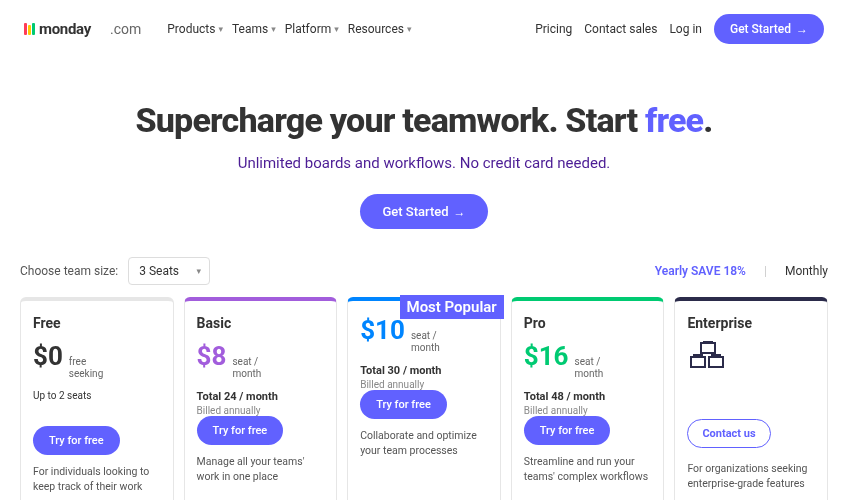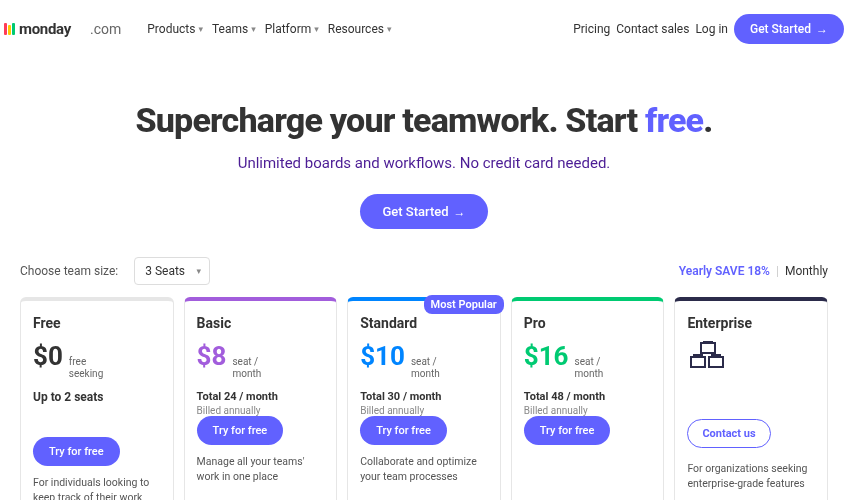--- a/index.html
+++ b/index.html
@@ -1,67 +1,67 @@
 <!DOCTYPE html>
 <html><head>
 <meta charset="utf-8">
 <style>
 *{margin:0;padding:0;box-sizing:border-box;font-family:-apple-system,BlinkMacSystemFont,'Segoe UI',Roboto,Arial,sans-serif}
 body{background:#fff;color:#333;width:848px;height:500px;overflow:hidden}
-.header{display:flex;align-items:center;padding:14px 4px;gap:8px}
+.header{display:flex;align-items:center;padding:14px 24px;gap:8px}
 .logo{display:flex;align-items:center;gap:4px;font-weight:700;font-size:15px}
 .logo-bars{display:flex;gap:1px;align-items:flex-end}
 .logo-bars span{width:3px;border-radius:1px;display:block}
 .lb1{height:12px;background:#ff3d57}
 .lb2{height:10px;background:#ffcb00}
 .lb3{height:12px;background:#00ca72}
 .logo-text{letter-spacing:-0.3px}
 .logo-com{font-weight:400;font-size:14px;color:#666;margin-left:15px}
 .nav{display:flex;gap:9px;margin-left:18px}
 .nav-item{font-size:12px;color:#333;cursor:pointer;display:flex;align-items:center;gap:3px}
 .chev{font-size:9px;color:#888}
-.header-right{margin-left:auto;display:flex;align-items:center;gap:6px}
+.header-right{margin-left:auto;display:flex;align-items:center;gap:12px}
 .header-link{font-size:12px;color:#333;cursor:pointer}
 .btn-primary{background:#6161ff;color:#fff;border:none;padding:8px 16px;border-radius:18px;font-size:12px;font-weight:500;cursor:pointer;display:flex;align-items:center;gap:5px}
 .arrow{font-size:12px}
 .hero{text-align:center;margin-top:42px}
 .hero h1{font-size:34px;font-weight:800;letter-spacing:-0.8px;color:#333}
 .hero h1 .free{color:#6161ff}
 .hero p{font-size:15px;color:#4c1d95;margin-top:14px}
 .hero .btn-primary{margin:22px auto 0;padding:10px 22px;font-size:13px}
 .controls{display:flex;align-items:center;margin:28px 20px 12px;font-size:12px}
-.controls-label{color:#555;margin-right:16px}
-.select{border:1px solid #ddd;border-radius:4px;padding:6px 24px 6px 10px;font-size:12px;color:#333;position:relative;cursor:pointer;display:flex;align-items:center;gap:30px}
+.controls-label{color:#555;margin-right:10px}
+.select{border:1px solid #ddd;border-radius:4px;padding:6px 30px 6px 10px;font-size:12px;color:#333;position:relative;cursor:pointer;display:flex;align-items:center;gap:30px}
 .select .chev{position:absolute;right:8px}
-.billing{margin-left:auto;display:flex;gap:6px}
+.billing{margin-left:auto;display:flex;gap:18px}
 .yearly{color:#6161ff;font-weight:600}
 .divider{color:#ccc}
 .monthly{color:#333}
 .plans{display:flex;gap:10px;padding:0 20px}
 .plan{flex:1;border:1px solid #e6e6e6;border-radius:6px;border-top-width:4px;padding:14px 12px;position:relative}
 .plan.free{border-top-color:#e6e6e6}
 .plan.basic{border-top-color:#a25ddc}
 .plan.standard{border-top-color:#0085ff}
 .plan.pro{border-top-color:#00ca72}
 .plan.enterprise{border-top-color:#2b2b4a}
 .plan-name{font-weight:700;font-size:14px;margin-bottom:10px}
 .price-row{display:flex;align-items:baseline;gap:6px;margin-bottom:10px}
 .price{font-size:26px;font-weight:700}
 .price.basic-c{color:#a25ddc}
 .price.standard-c{color:#0085ff}
 .price.pro-c{color:#00ca72}
 .unit{font-size:10px;color:#666;line-height:1.2}
-.seats-note{font-size:12px;font-weight:700;margin-bottom:12px}
+.seats-note{font-size:10px;font-weight:400;margin-bottom:4px}
 .total{font-size:11px;font-weight:700;margin-bottom:2px}
 .billed{font-size:10px;color:#888;margin-bottom:0}
 .spacer-free{height:21px}
 .btn-try{background:#6161ff;color:#fff;border:none;padding:8px 16px;border-radius:18px;font-size:11px;font-weight:500;cursor:pointer;margin-bottom:10px}
 .btn-outline{background:#fff;color:#6161ff;border:1px solid #6161ff;padding:7px 14px;border-radius:18px;font-size:11px;font-weight:700;cursor:pointer;margin-bottom:14px}
 .desc{font-size:10.5px;color:#555;line-height:1.4}
-.badge{position:absolute;top:-6px;right:-4px;background:#6161ff;color:#fff;font-size:11px;font-weight:600;padding:3px 7px;border-radius:8px}
+.badge{position:absolute;top:-6px;right:-4px;background:#6161ff;color:#fff;font-size:15px;font-weight:600;padding:3px 7px;border-radius:0}
 .badge::before{content:'';position:absolute;left:-5px;top:4px;border:5px solid transparent;border-right-color:#6161ff}
 .ent-icon{margin:4px 0 42px}
 .ent-icon svg{width:42px;height:32px}
 </style>
 </head>
 <body>
 
 <div class="header">
   <div class="logo">
     <div class="logo-bars">
@@ -150,21 +150,20 @@
         </div>
       </div>
     <div class="total">Total 24 / month</div>
     <div class="billed">Billed annually</div>
     <button class="btn-try">Try for free</button>
     <div class="desc">Manage all your teams' work in one place</div>
   </div>
 
   <div class="plan standard">
     <div class="badge">Most Popular</div>
-    <div class="plan-name">Standard</div>
     <div class="price-row">
         <span class="price standard-c">$10</span>
         <div class="unit">
           <div>seat /</div>
           <div>month</div>
         </div>
       </div>
     <div class="total">Total 30 / month</div>
     <div class="billed">Billed annually</div>
     <button class="btn-try">Try for free</button>
@@ -176,20 +175,21 @@
     <div class="price-row">
         <span class="price pro-c">$16</span>
         <div class="unit">
           <div>seat /</div>
           <div>month</div>
         </div>
       </div>
     <div class="total">Total 48 / month</div>
     <div class="billed">Billed annually</div>
     <button class="btn-try">Try for free</button>
+    <div class="desc">Streamline and run your teams' complex workflows</div>
   </div>
 
   <div class="plan enterprise">
     <div class="plan-name">Enterprise</div>
     <div class="ent-icon">
       <svg viewBox="0 0 42 32" fill="none" stroke="#2b2b4a" stroke-width="2">
         <rect x="14" y="2" width="14" height="10"></rect>
           <rect x="17" y="0" width="3" height="2" fill="#2b2b4a"></rect>
           <rect x="22" y="0" width="3" height="2" fill="#2b2b4a"></rect>
         <rect x="4" y="16" width="14" height="10"></rect>

